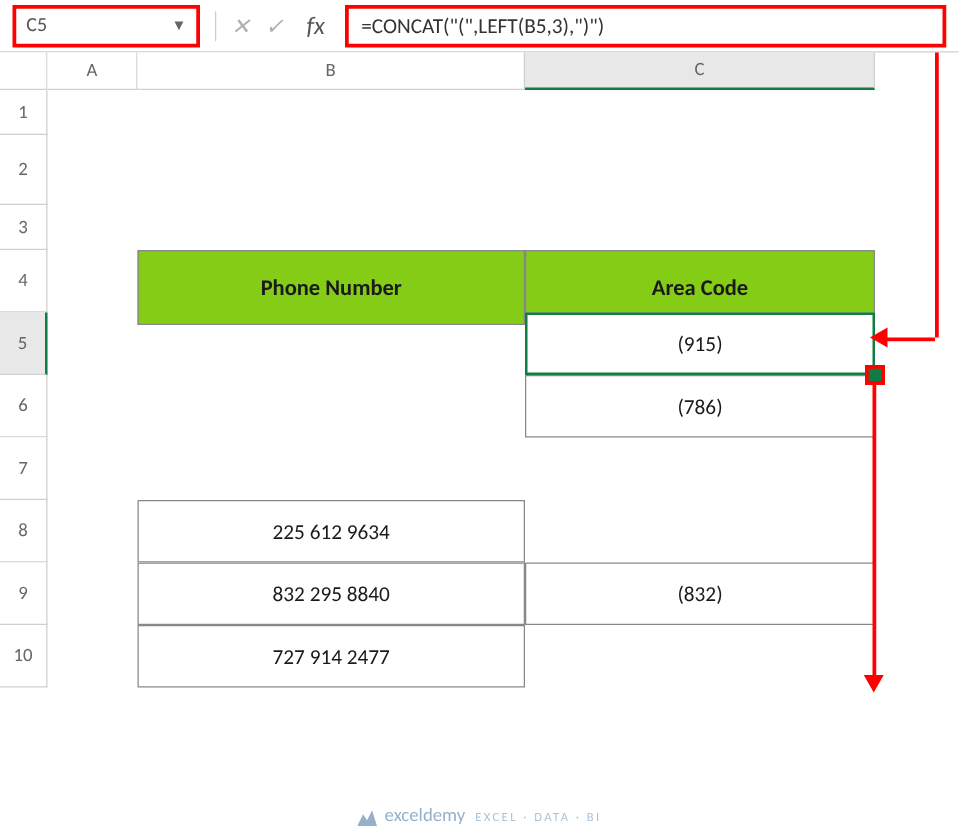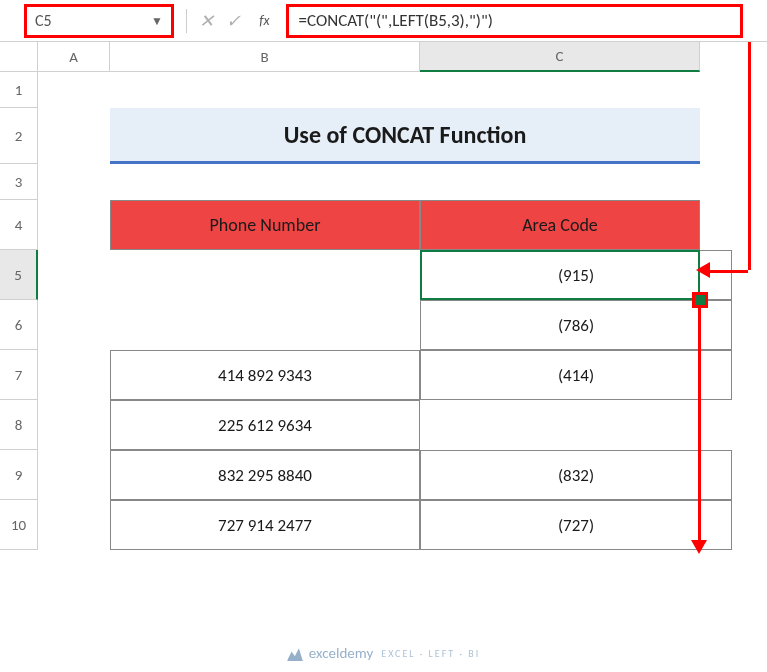--- a/index.html
+++ b/index.html
@@ -1,24 +1,24 @@
 <!DOCTYPE html>
 <html><head>
   <meta charset="utf-8">
   <style>
     * { box-sizing: border-box; margin: 0; padding: 0; }
     body { font-family: 'Segoe UI', Calibri, Arial, sans-serif; background: #fff; width: 767px; height: 672px; position: relative; overflow: hidden; }
     
-    .formula-bar { display: flex; align-items: center; height: 42px; padding: 4px 24px; border-bottom: 1px solid #d0d0d0; gap: 8px; }
+    .formula-bar { display: flex; align-items: center; height: 42px; padding: 4px 10px; border-bottom: 1px solid #d0d0d0; gap: 8px; }
     .name-box { width: 150px; height: 34px; border: 3px solid #ff0000; background: #fff; display: flex; align-items: center; justify-content: space-between; padding: 0 8px; font-size: 16px; color: #555; }
     .name-box-chevron { color: #666; font-size: 12px; }
     .fb-divider { width: 1px; height: 24px; background: #ccc; margin: 0 4px; }
     .fb-icons { display: flex; gap: 12px; align-items: center; color: #b0b0b0; font-size: 18px; }
     .fb-icon { font-style: italic; }
-    .fx-label { font-style: italic; font-size: 14px; color: #555; margin-left: 6px; }
+    .fx-label { font-style: italic; font-size: 20px; color: #555; margin-left: 6px; }
     .formula-input { flex: 1; height: 34px; border: 3px solid #ff0000; display: flex; align-items: center; padding: 0 10px; font-size: 17px; color: #333; background: #fff; margin-left: 8px; }
     
     .grid-wrap { position: relative; }
     .col-headers { display: flex; height: 30px; }
     .corner { width: 38px; border-right: 1px solid #d0d0d0; border-bottom: 1px solid #d0d0d0; background: #fff; }
     .col-h { border-right: 1px solid #d0d0d0; border-bottom: 1px solid #d0d0d0; display: flex; align-items: center; justify-content: center; color: #666; font-size: 15px; background: #fff; }
     .col-h.active { background: #e8e8e8; border-bottom: 2px solid #107c41; }
     .col-A { width: 72px; }
     .col-B { width: 310px; }
     .col-C { width: 280px; }
@@ -30,27 +30,27 @@
     .row-h.r1 { height: 36px; }
     .row-h.r2 { height: 56px; }
     .row-h.r3 { height: 36px; }
     .row-h.r4 { height: 50px; }
     .row-h.tall { height: 50px; }
     
     .cells { flex: 1; position: relative; }
     
     .title-merged { position: absolute; left: 72px; top: 36px; width: 590px; height: 56px; background: #e6eef7; border-bottom: 3px solid #4472c4; display: flex; align-items: center; justify-content: center; font-size: 24px; font-weight: bold; color: #1a1a1a; }
     
-    .table-header { position: absolute; top: 128px; height: 50px; background: #ef4444; border: 1px solid #888; display: flex; align-items: center; justify-content: center; font-size: 18px; font-weight: normal; color: #1a1a1a; }
+    .table-header { position: absolute; top: 128px; height: 60px; background: #84cc16; border: 1px solid #888; display: flex; align-items: center; justify-content: center; font-size: 18px; font-weight: bold; color: #1a1a1a; }
     .th-b { left: 72px; width: 310px; }
     .th-c { left: 382px; width: 280px; }
     
     .data-cell { position: absolute; height: 50px; border: 1px solid #888; display: flex; align-items: center; justify-content: center; font-size: 17px; color: #1a1a1a; background: #fff; }
     .dc-b { left: 72px; width: 310px; }
-    .dc-c { left: 382px; width: 312px; }
+    .dc-c { left: 382px; width: 280px; }
     
     .active-cell-border { position: absolute; left: 382px; top: 178px; width: 280px; height: 50px; border: 2px solid #107c41; pointer-events: none; z-index: 10; }
     .fill-handle { position: absolute; width: 16px; height: 16px; border: 3px solid #ff0000; background: #107c41; z-index: 11; }
     
     .annot-line-v1 { position: absolute; border-right: 3px solid #ff0000; z-index: 15; }
     .annot-line-h1 { position: absolute; border-top: 3px solid #ff0000; z-index: 15; }
     .annot-arrow { position: absolute; width: 0; height: 0; z-index: 16; }
     .arrow-left { border-top: 8px solid transparent; border-bottom: 8px solid transparent; border-right: 14px solid #ff0000; }
     .arrow-down { border-left: 8px solid transparent; border-right: 8px solid transparent; border-top: 14px solid #ff0000; }
     
@@ -93,45 +93,41 @@
       <div class="row-h r4">4</div>
       <div class="row-h tall active">5</div>
       <div class="row-h tall">6</div>
       <div class="row-h tall">7</div>
       <div class="row-h tall">8</div>
       <div class="row-h tall">9</div>
       <div class="row-h tall">10</div>
     </div>
 
     <div class="cells">
-      <div class="title-merged">Use of CONCAT Function</div>
 
       <div class="table-header th-b">Phone Number</div>
       <div class="table-header th-c">Area Code</div>
 
       <div class="data-cell dc-c" style="top:178px">(915)</div>
       <div class="data-cell dc-c" style="top:228px">(786)</div>
-      <div class="data-cell dc-b" style="top:278px">414 892 9343</div>
-      <div class="data-cell dc-c" style="top:278px">(414)</div>
       <div class="data-cell dc-b" style="top:328px">225 612 9634</div>
       <div class="data-cell dc-b" style="top:378px">832 295 8840</div>
       <div class="data-cell dc-c" style="top:378px">(832)</div>
       <div class="data-cell dc-b" style="top:428px">727 914 2477</div>
-      <div class="data-cell dc-c" style="top:428px">(727)</div>
 
       <div class="active-cell-border"></div>
       <div class="fill-handle" style="left:654px; top:220px;"></div>
 
       <div class="annot-line-v1" style="left:710px; top:-30px; height:228px;"></div>
       <div class="annot-line-h1" style="left:670px; top:198px; width:40px;"></div>
       <div class="annot-arrow arrow-left" style="left:658px; top:190px;"></div>
 
       <div class="annot-line-v1" style="left:660px; top:236px; height:234px;"></div>
       <div class="annot-arrow arrow-down" style="left:653px; top:468px;"></div>
     </div>
   </div>
 </div>
 
 <div class="watermark">
   <div class="wm-icon"></div>
   <span>exceldemy</span>
-  <span class="wm-sub">EXCEL · LEFT · BI</span>
+  <span class="wm-sub">EXCEL · DATA · BI</span>
 </div>
 
 </body></html>

